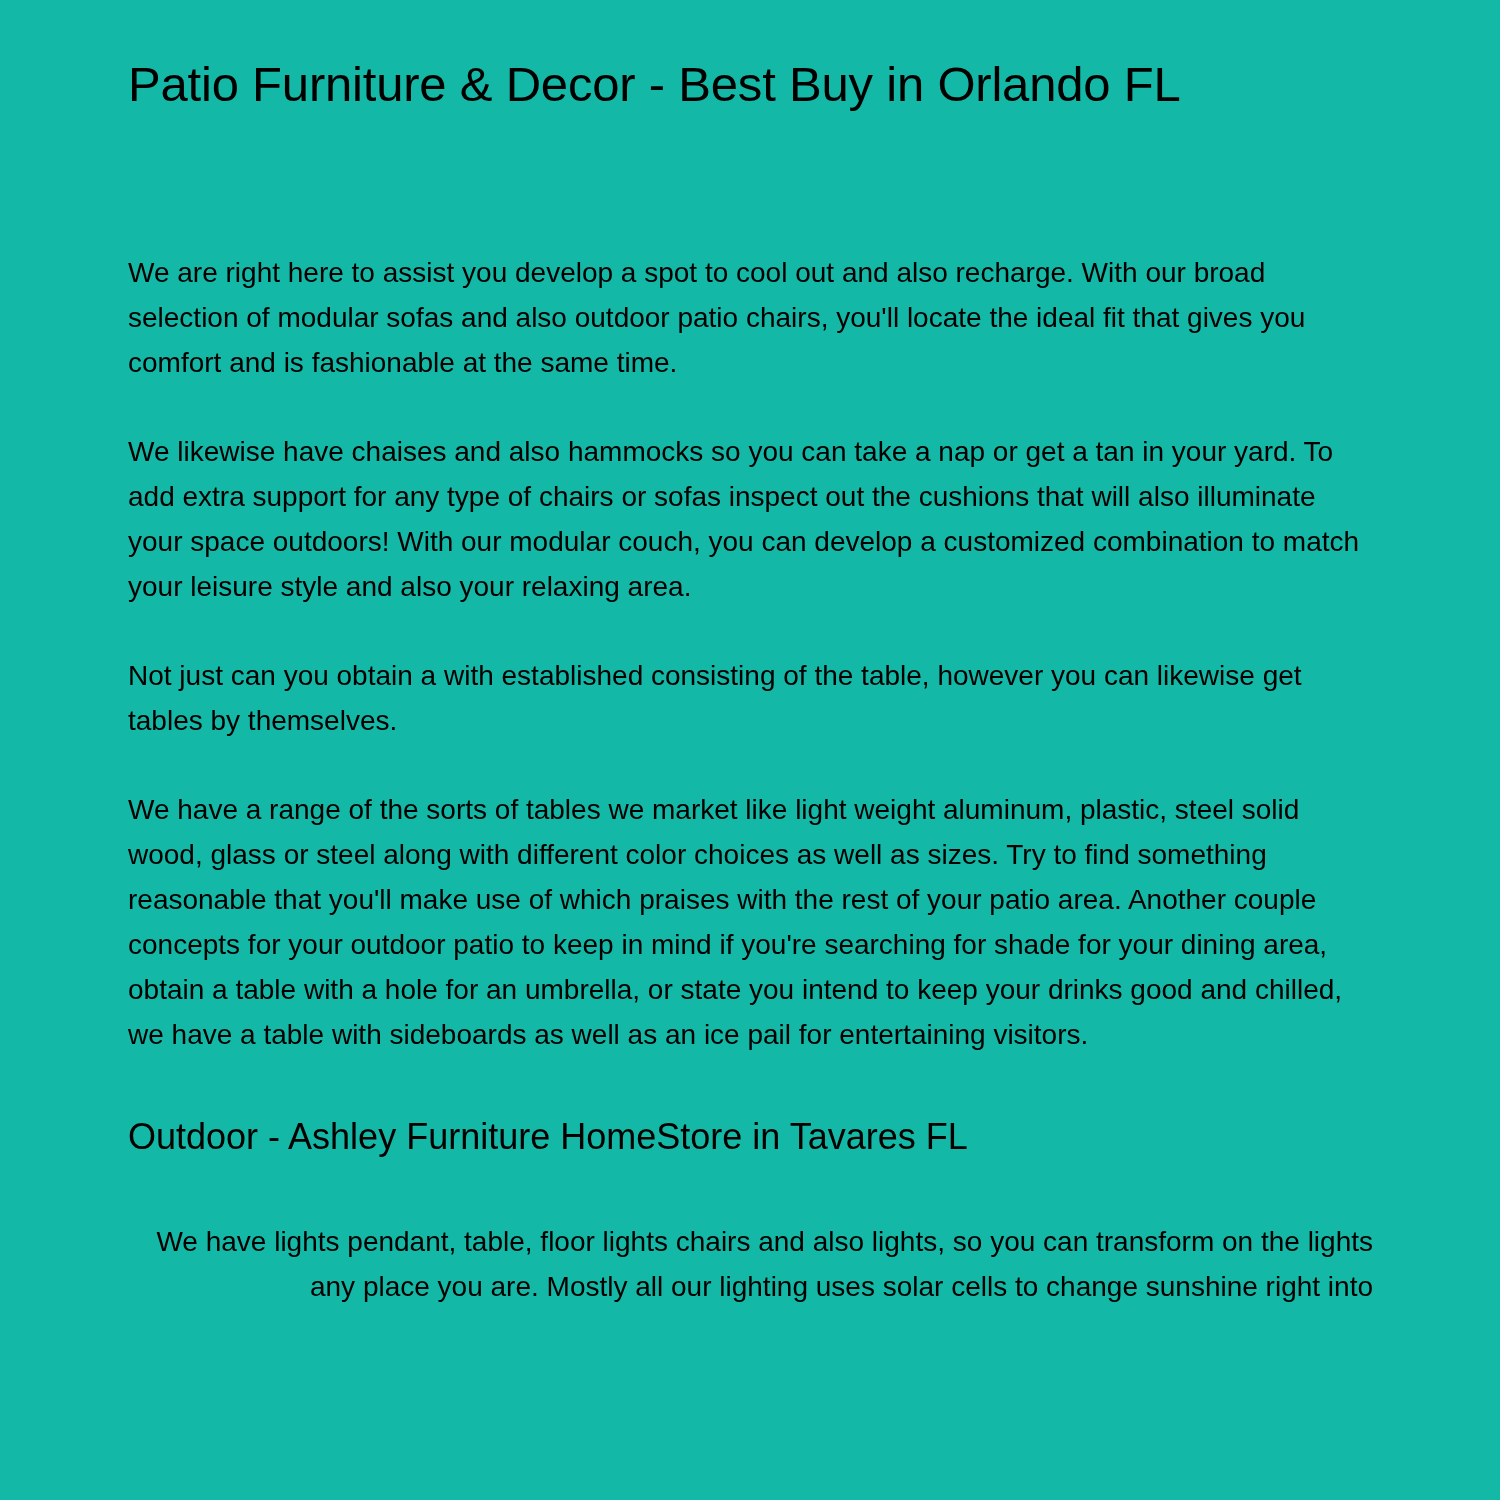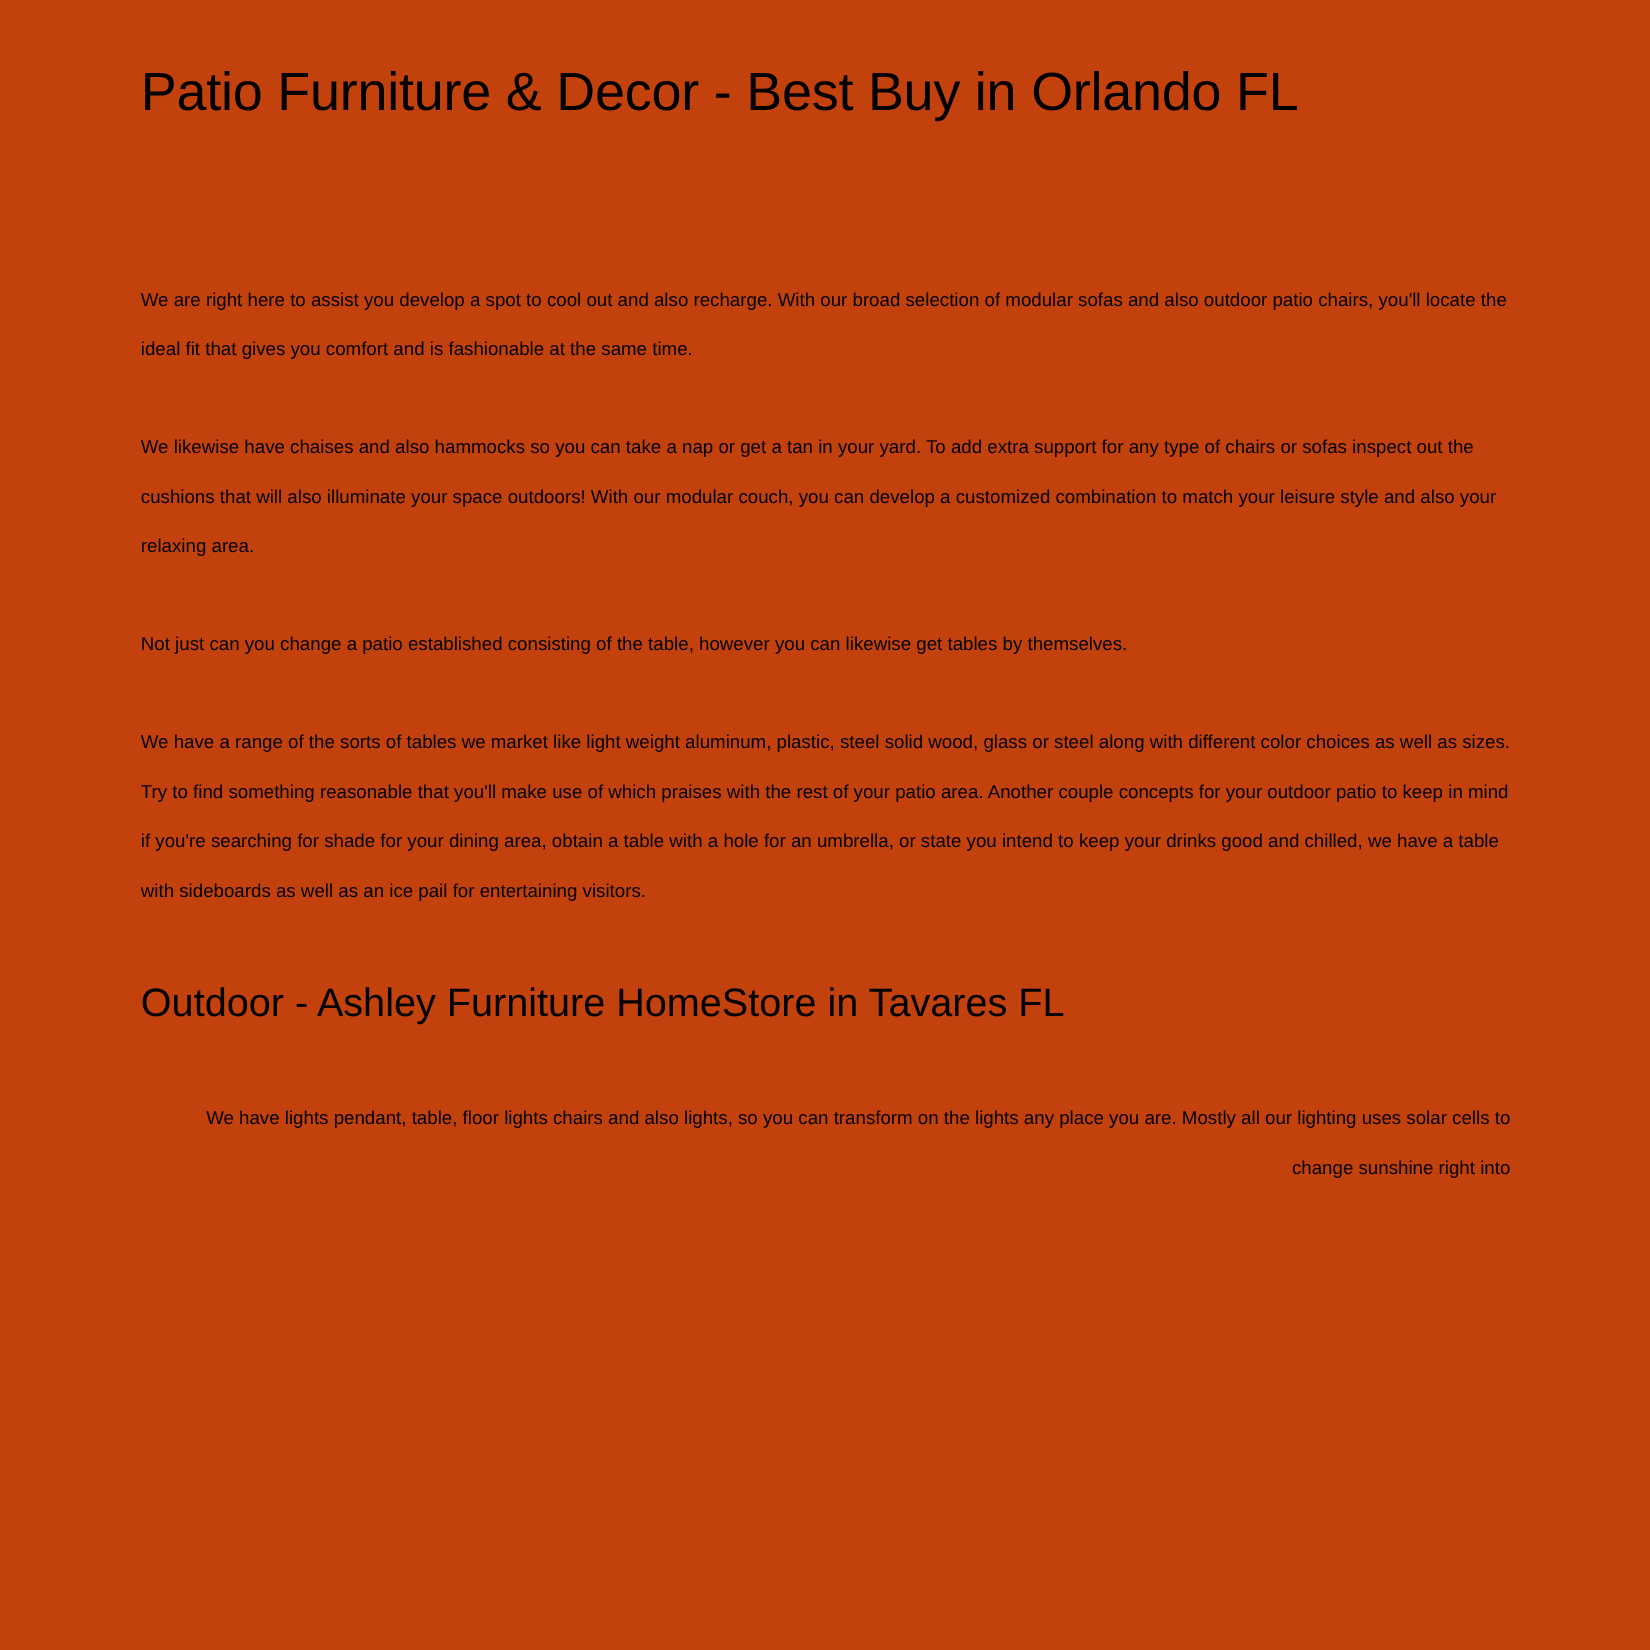--- a/index.html
+++ b/index.html
@@ -12,36 +12,36 @@
     height: 1500px;
     overflow: hidden;
     font-family: "Liberation Sans", sans-serif;
     color: #000000;
   }
   .page {
     box-sizing: border-box;
     width: 1500px;
     min-height: 1500px;
     padding: 48px 52px 0 128px;
-    background: #c2410c;
+    background: #14b8a6;
   }
   .doc-title {
     font-size: 49px;
     line-height: 52px;
     font-weight: 400;
     margin: 10px 0 0 0;
     letter-spacing: -0.2px;
     color: #000;
     max-width: 1230px;
   }
   .spacer-after-title {
     height: 140px;
   }
   .para {
-    font-size: 17px;
+    font-size: 28px;
     line-height: 45px;
     margin: 0 0 44px 0;
     color: #000;
     max-width: 1245px;
     text-align: left;
   }
   .section-heading {
     font-size: 36px;
     line-height: 44px;
     font-weight: 400;
@@ -57,20 +57,20 @@
 <body>
 
 <div class="page">
 
   <h1 class="doc-title">Patio Furniture &amp; Decor - Best Buy in Orlando FL</h1>
 
   <div class="spacer-after-title"></div>
 
   <p class="para">We are right here to assist you develop a spot to cool out and also recharge. With our broad selection of modular sofas and also outdoor patio chairs, you'll locate the ideal fit that gives you comfort and is fashionable at the same time.</p>
   <p class="para">We likewise have chaises and also hammocks so you can take a nap or get a tan in your yard. To add extra support for any type of chairs or sofas inspect out the cushions that will also illuminate your space outdoors! With our modular couch, you can develop a customized combination to match your leisure style and also your relaxing area.</p>
-  <p class="para">Not just can you change a patio established consisting of the table, however you can likewise get tables by themselves.</p>
+  <p class="para">Not just can you obtain a with established consisting of the table, however you can likewise get tables by themselves.</p>
   <p class="para">We have a range of the sorts of tables we market like light weight aluminum, plastic, steel solid wood, glass or steel along with different color choices as well as sizes. Try to find something reasonable that you'll make use of which praises with the rest of your patio area. Another couple concepts for your outdoor patio to keep in mind if you're searching for shade for your dining area, obtain a table with a hole for an umbrella, or state you intend to keep your drinks good and chilled, we have a table with sideboards as well as an ice pail for entertaining visitors.</p>
 
   <h2 class="section-heading">Outdoor - Ashley Furniture HomeStore in Tavares FL</h2>
 
   <p class="para">We have lights pendant, table, floor lights chairs and also lights, so you can transform on the lights any place you are. Mostly all our lighting uses solar cells to change sunshine right into</p>
 
 </div>
 
 </body></html>

